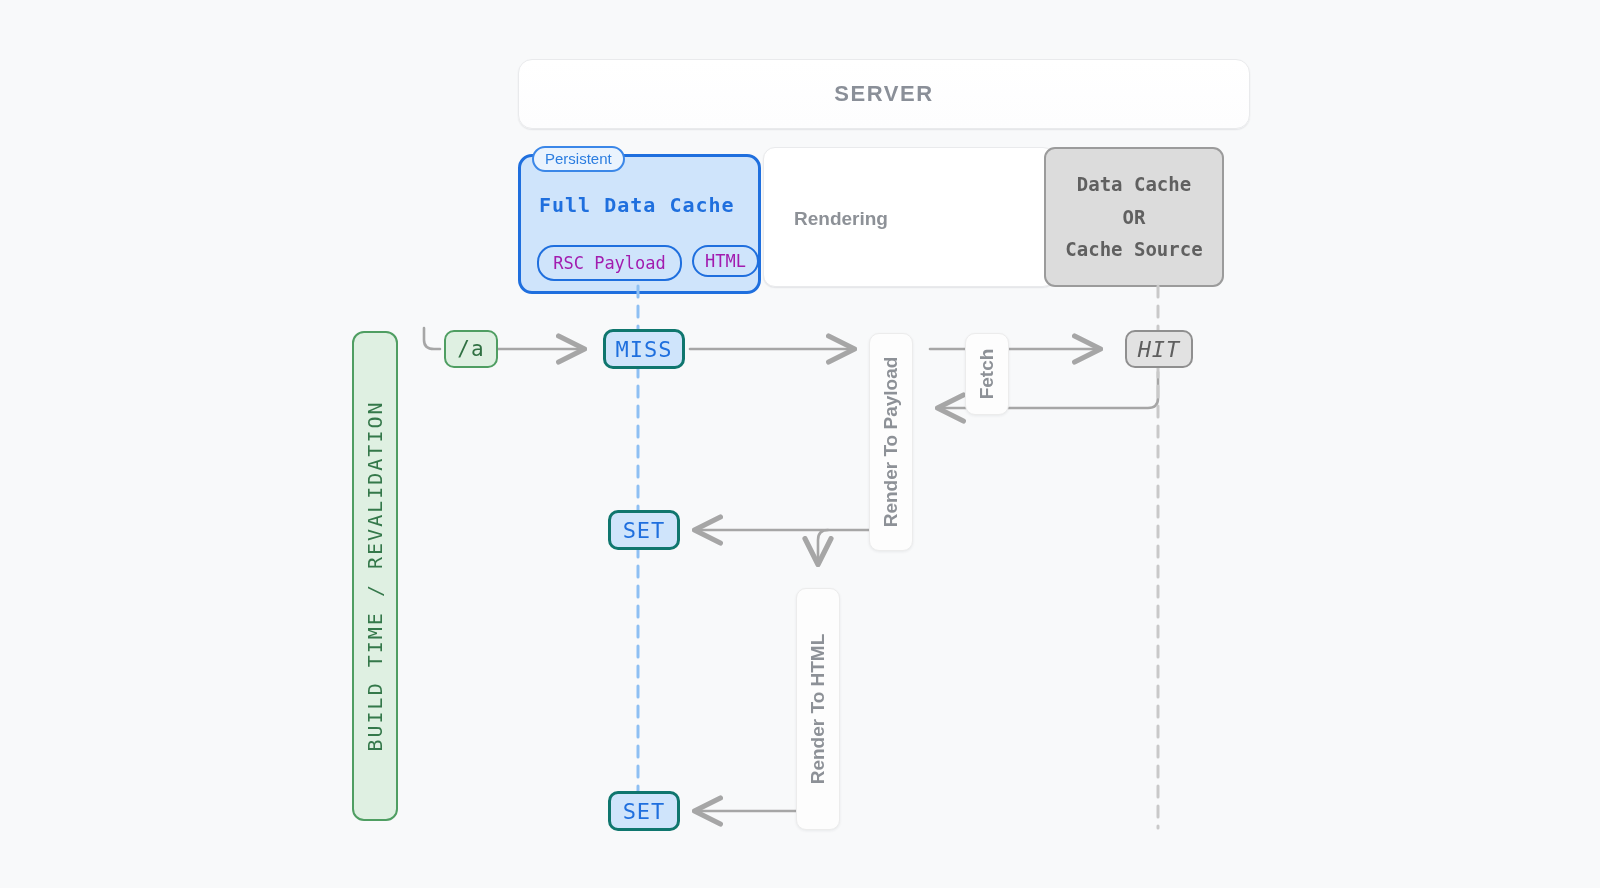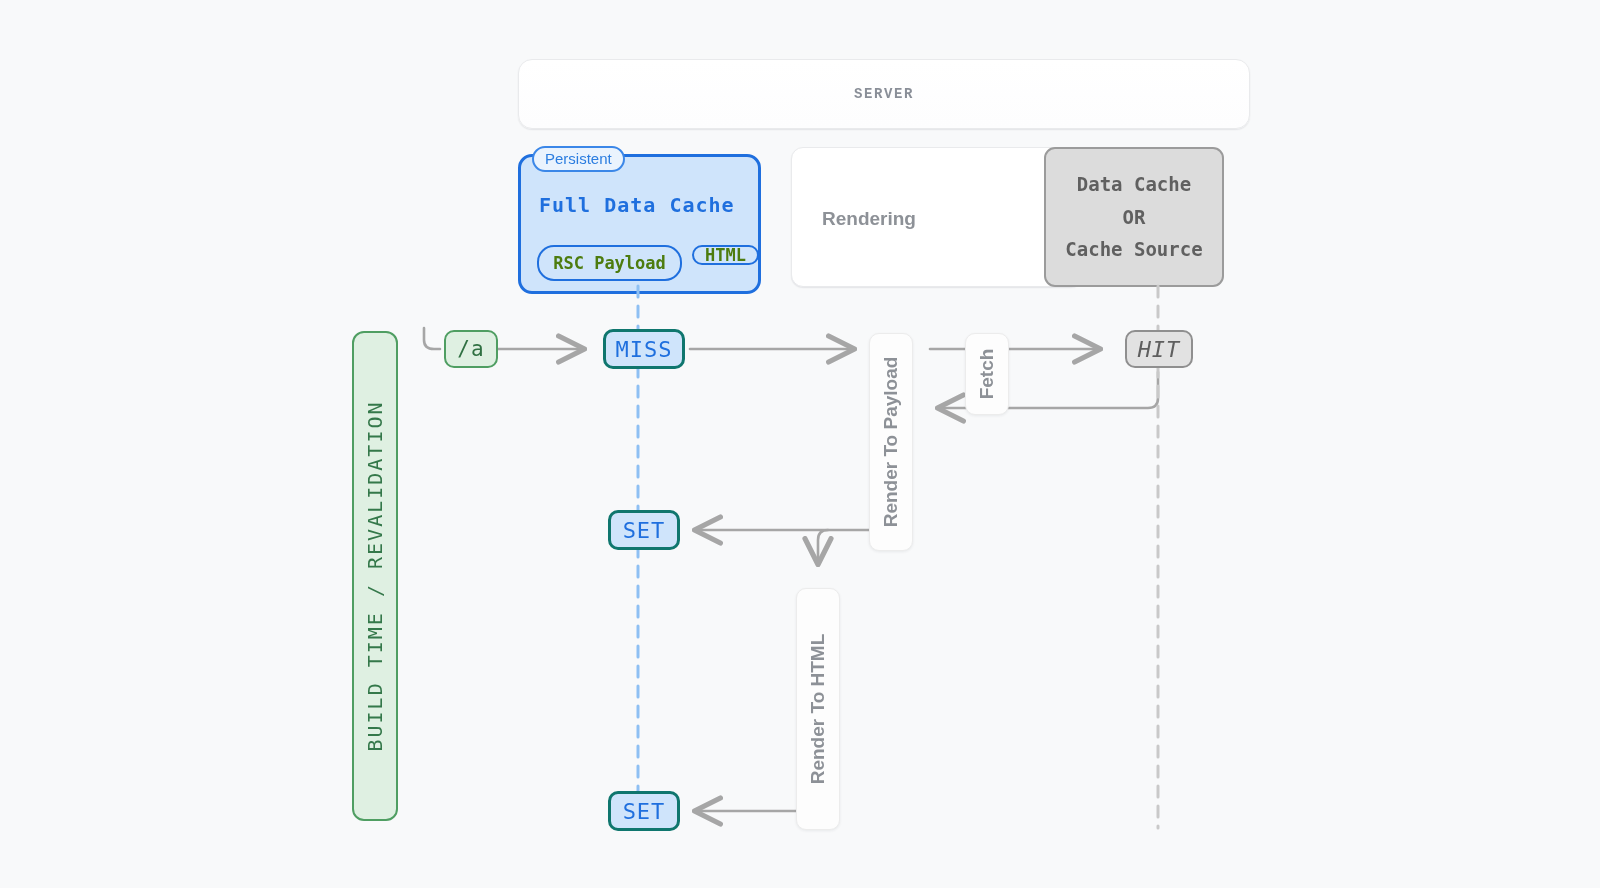--- a/index.html
+++ b/index.html
@@ -15,24 +15,23 @@
   .panel{
     position:absolute;
     box-sizing:border-box;
     border-radius:12px;
     background:#ffffff;
     border:1px solid #e9eaec;
     box-shadow:0 1px 2px rgba(16,24,40,.05), 0 1px 1px rgba(16,24,40,.04);
   }
   .server-bar{
     display:flex;align-items:center;justify-content:center;
-    font-size:14px;font-weight:bold;letter-spacing:1.6px;color:#8a8f98;
+    font-size:22px;font-weight:bold;letter-spacing:1.6px;color:#8a8f98;
     background:linear-gradient(180deg,#ffffff 0%,#fdfdfe 100%);
     border-radius:14px;
-    font-family:Liberation Mono, monospace;
   }
 
   
   .frc{
     position:absolute;box-sizing:border-box;
     background:#cfe4fb;
     border:3px solid #1f6fde;
     border-radius:14px;
   }
   .frc-title{
@@ -41,21 +40,21 @@
     font-size:20px;font-weight:bold;color:#1f6fde;letter-spacing:1px;
     white-space:nowrap;
   }
   .chip{
     position:absolute;box-sizing:border-box;
     background:#cfe4fb;
     border:2.5px solid #1f6fde;
     border-radius:17px;
     display:flex;align-items:center;justify-content:center;
     font-family:"DejaVu Sans Mono","Liberation Mono",monospace;
-    font-size:17px;color:#4d7c0f;white-space:nowrap;font-weight:bold;
+    font-size:17px;color:#a21caf;white-space:nowrap;
   }
   .persistent-badge{
     position:absolute;box-sizing:border-box;
     background:#eaf3fd;
     border:2.5px solid #3b87e8;
     border-radius:999px;
     padding:2px 11px 3px 11px;
     font-size:15px;color:#2b7de0;
     font-family:"Liberation Sans",sans-serif;
     white-space:nowrap;
@@ -139,25 +138,25 @@
     <line x1="1158" y1="286" x2="1158" y2="828" stroke="#c9c9c9" stroke-width="3" stroke-dasharray="11 9" stroke-linecap="round"></line>
   </svg>
 
   <div class="panel server-bar" style="left:518px;top:59px;width:732px;height:70px;">
     <span>SERVER</span>
   </div>
 
   <div class="frc" style="left:518px;top:154px;width:243px;height:140px;">
     <div class="frc-title">Full Data Cache</div>
     <div class="chip" style="left:16px;top:88px;width:145px;height:36px;">RSC Payload</div>
-    <div class="chip" style="left:171px;top:88px;width:67px;height:20px;">HTML</div>
+    <div class="chip" style="left:171px;top:88px;width:67px;height:32px;">HTML</div>
   </div>
   <div class="persistent-badge" style="left:532px;top:146px;">Persistent</div>
 
-  <div class="panel" style="left:791px;top:147px;width:292px;height:140px;">
+  <div class="panel" style="left:763px;top:147px;width:292px;height:140px;">
     <div class="rendering-label">Rendering</div>
   </div>
 
   <div class="dc" style="left:1044px;top:147px;width:180px;height:140px;">
     <div>Data Cache</div>
     <div>OR</div>
     <div>Cache Source</div>
   </div>
 
   <svg class="layer" viewBox="0 0 1600 888">

